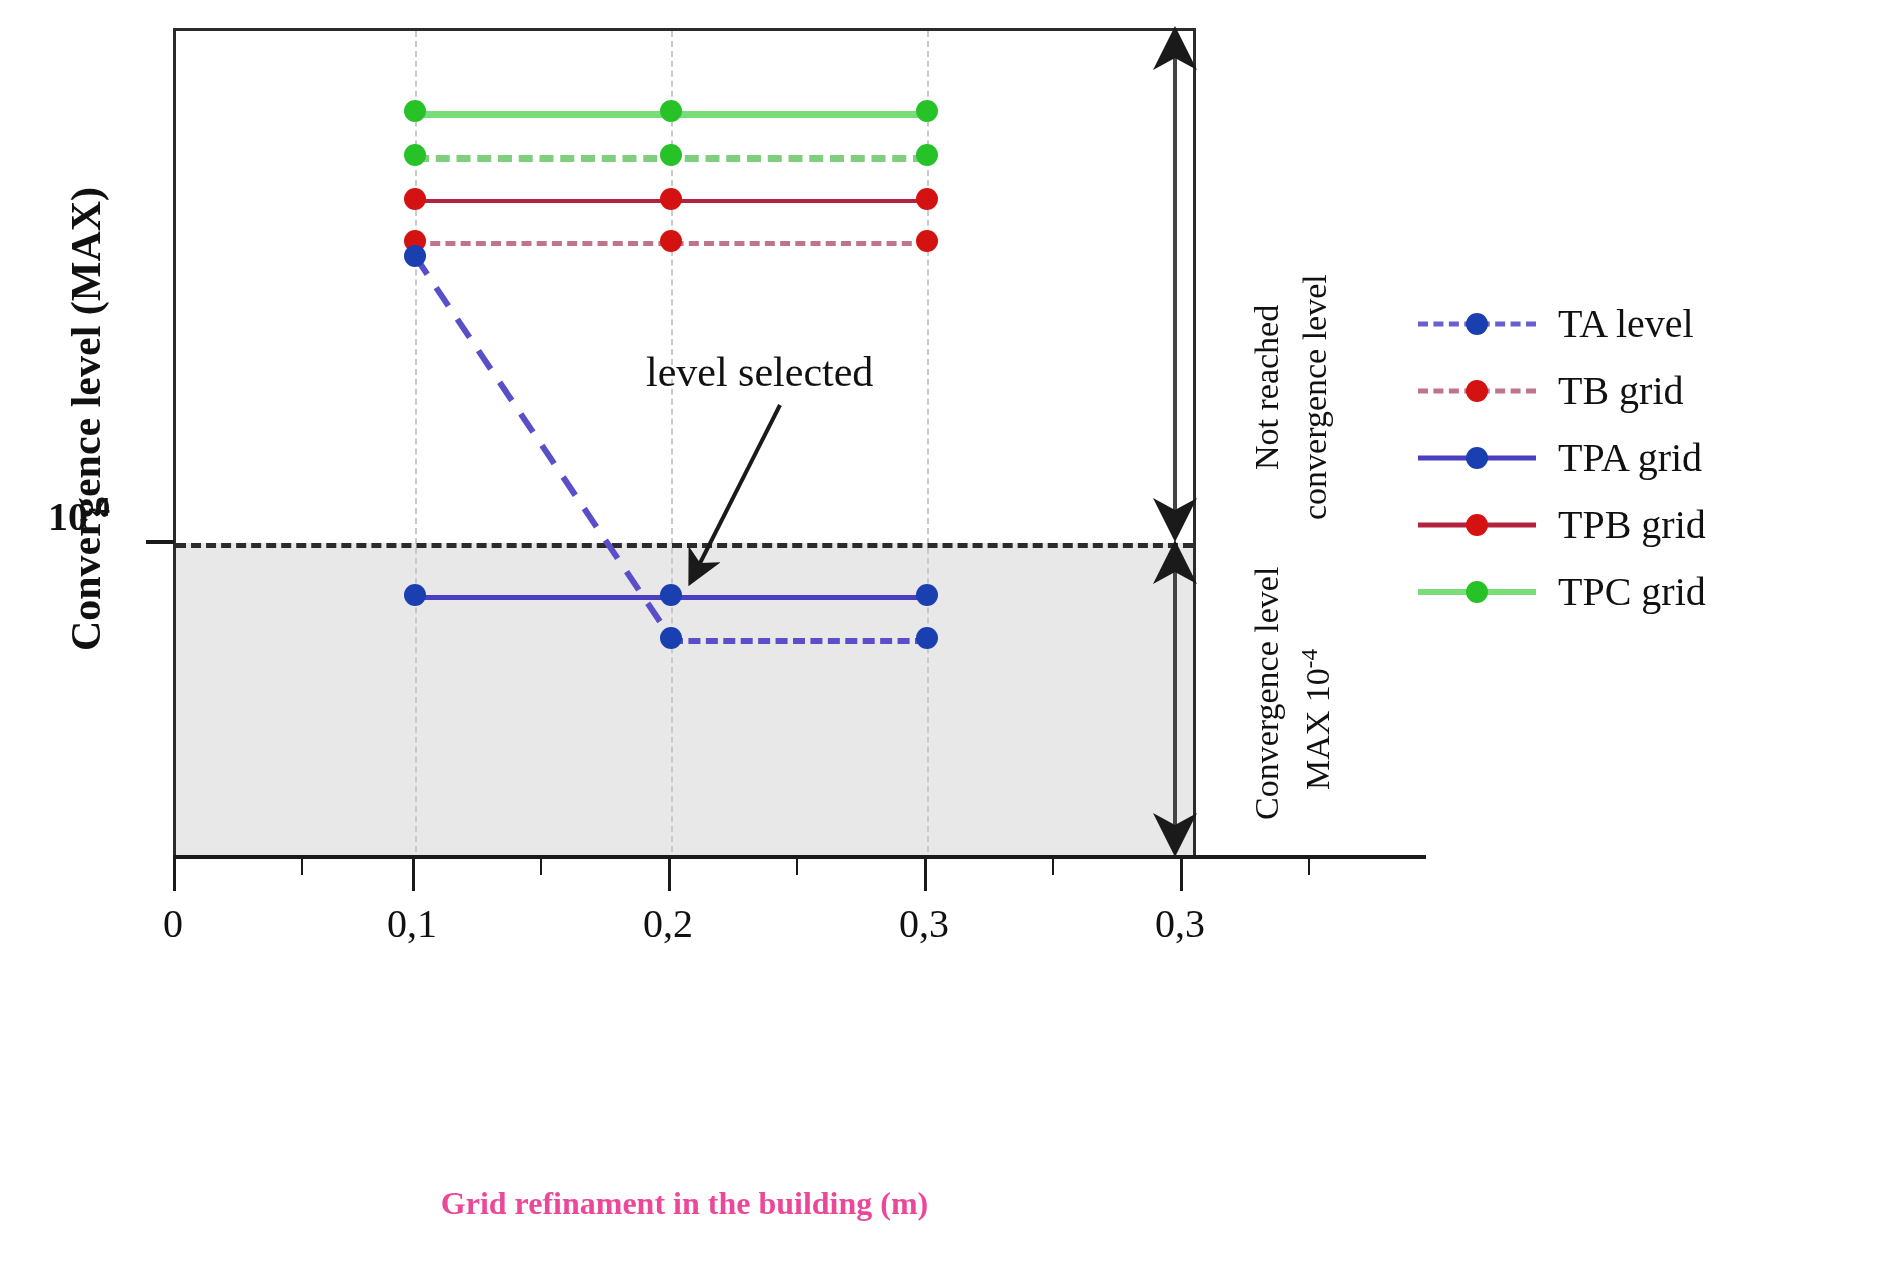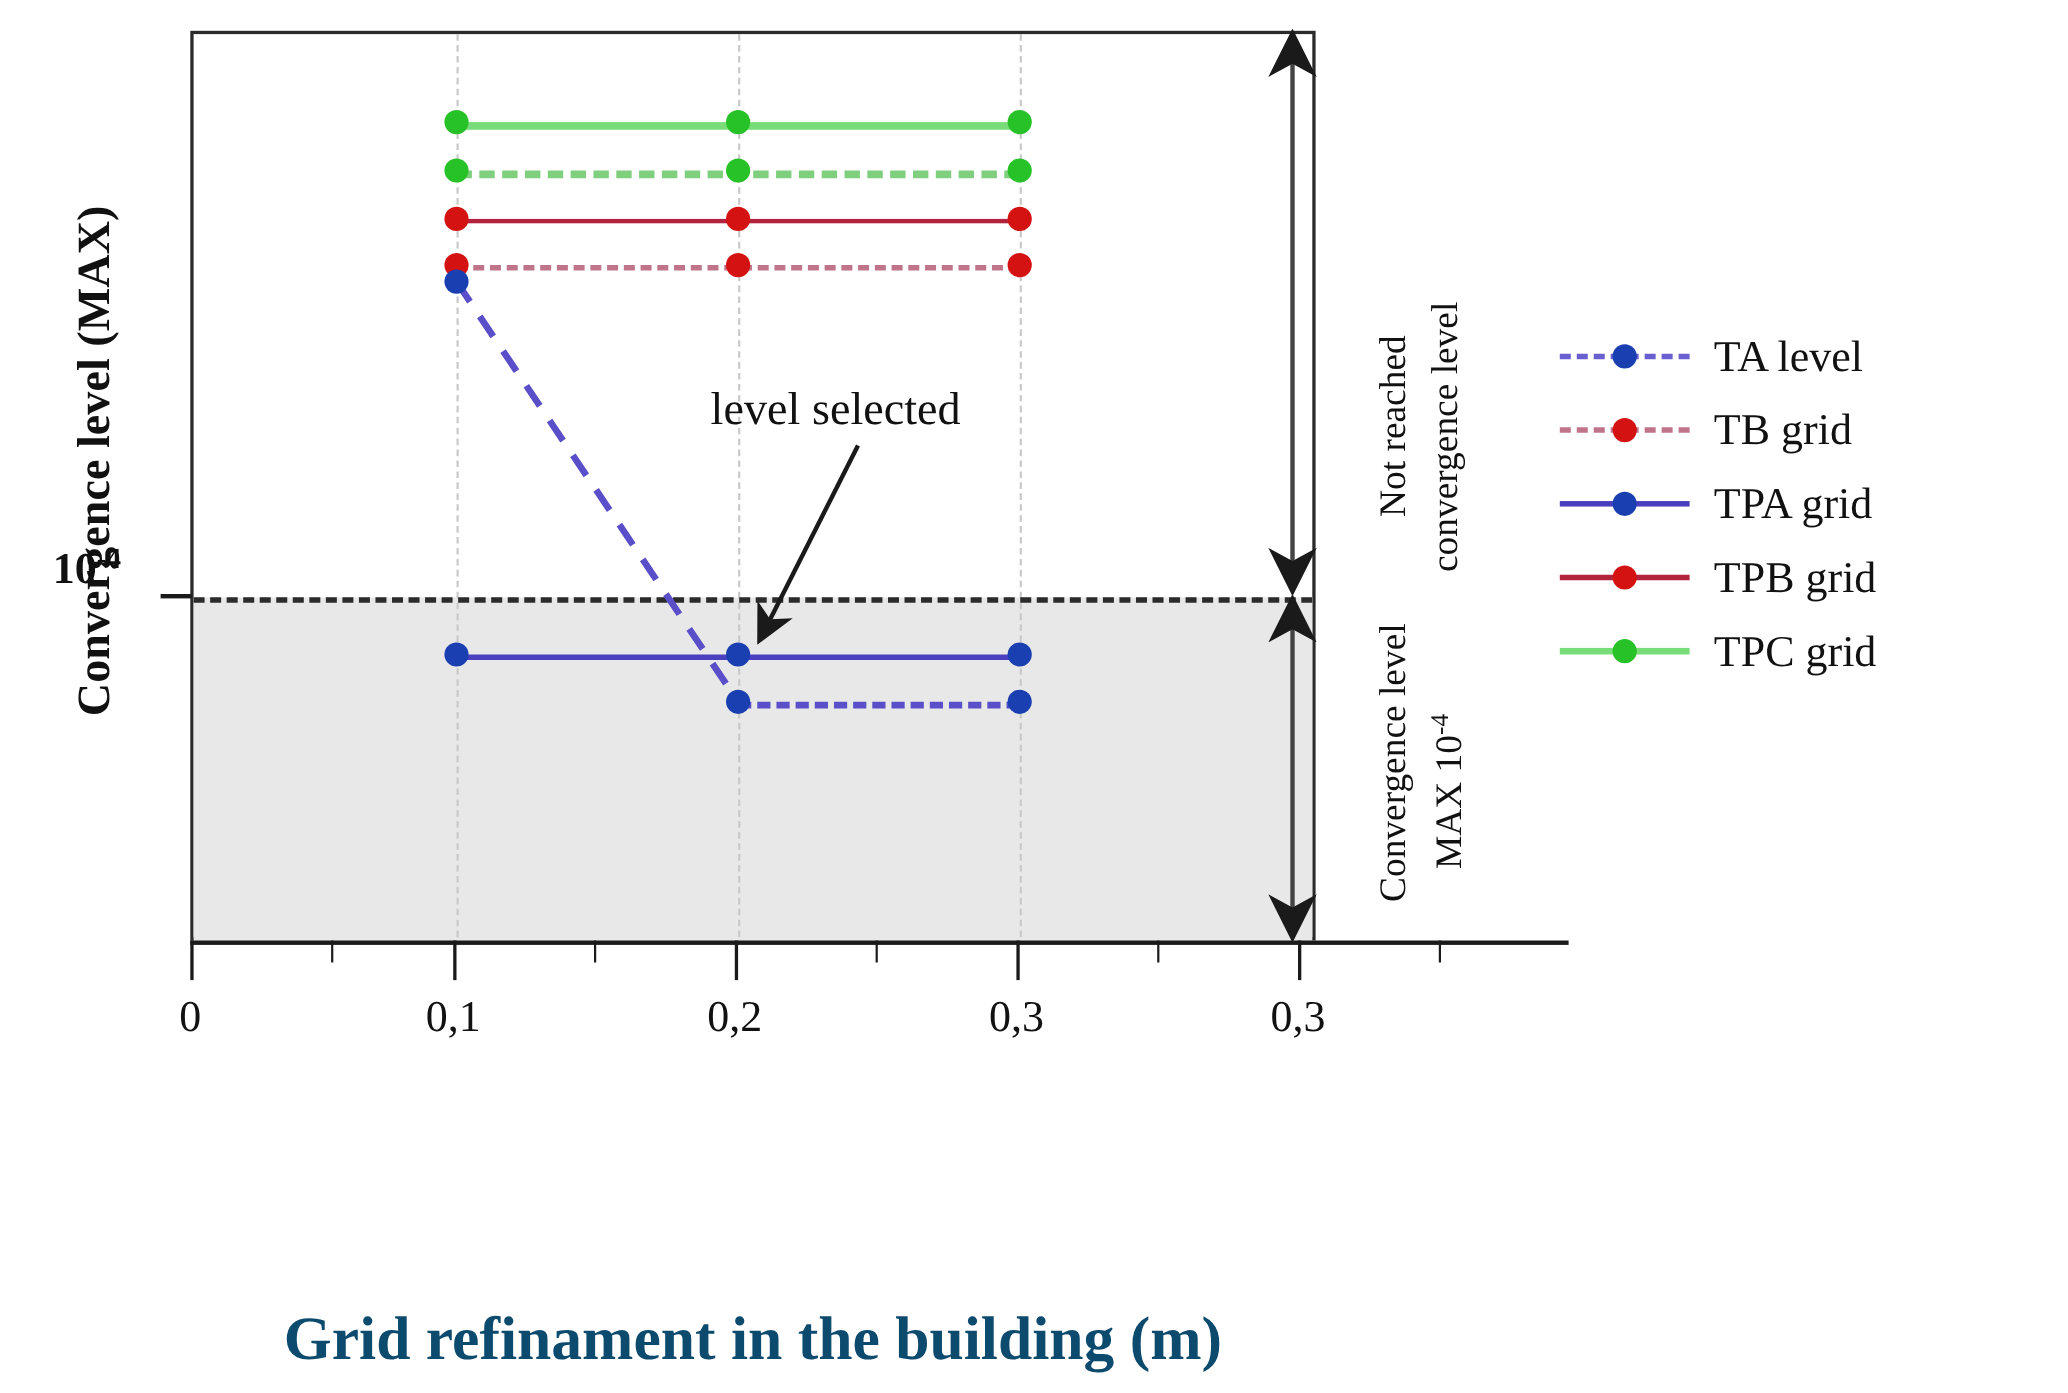--- a/index.html
+++ b/index.html
@@ -90,21 +90,21 @@
     position:absolute;
     left:146px;top:540px;
     width:28px;height:0;
     border-top:4px solid #1a1a1a;
   }
   .axis-title-x{
     position:absolute;
     left:173px;top:1185px;
     width:1023px;
     text-align:center;
-    font-size:56px;font-weight:bold;color:#0c4a6e;
+    font-size:32px;font-weight:bold;color:#ec4899;
     white-space:nowrap;
   }
   .axis-title-y{
     position:absolute;
     left:-214px;top:395px;
     width:600px;
     text-align:center;
     font-size:42px;font-weight:bold;color:#111;
     transform:rotate(-90deg);
     white-space:nowrap;

